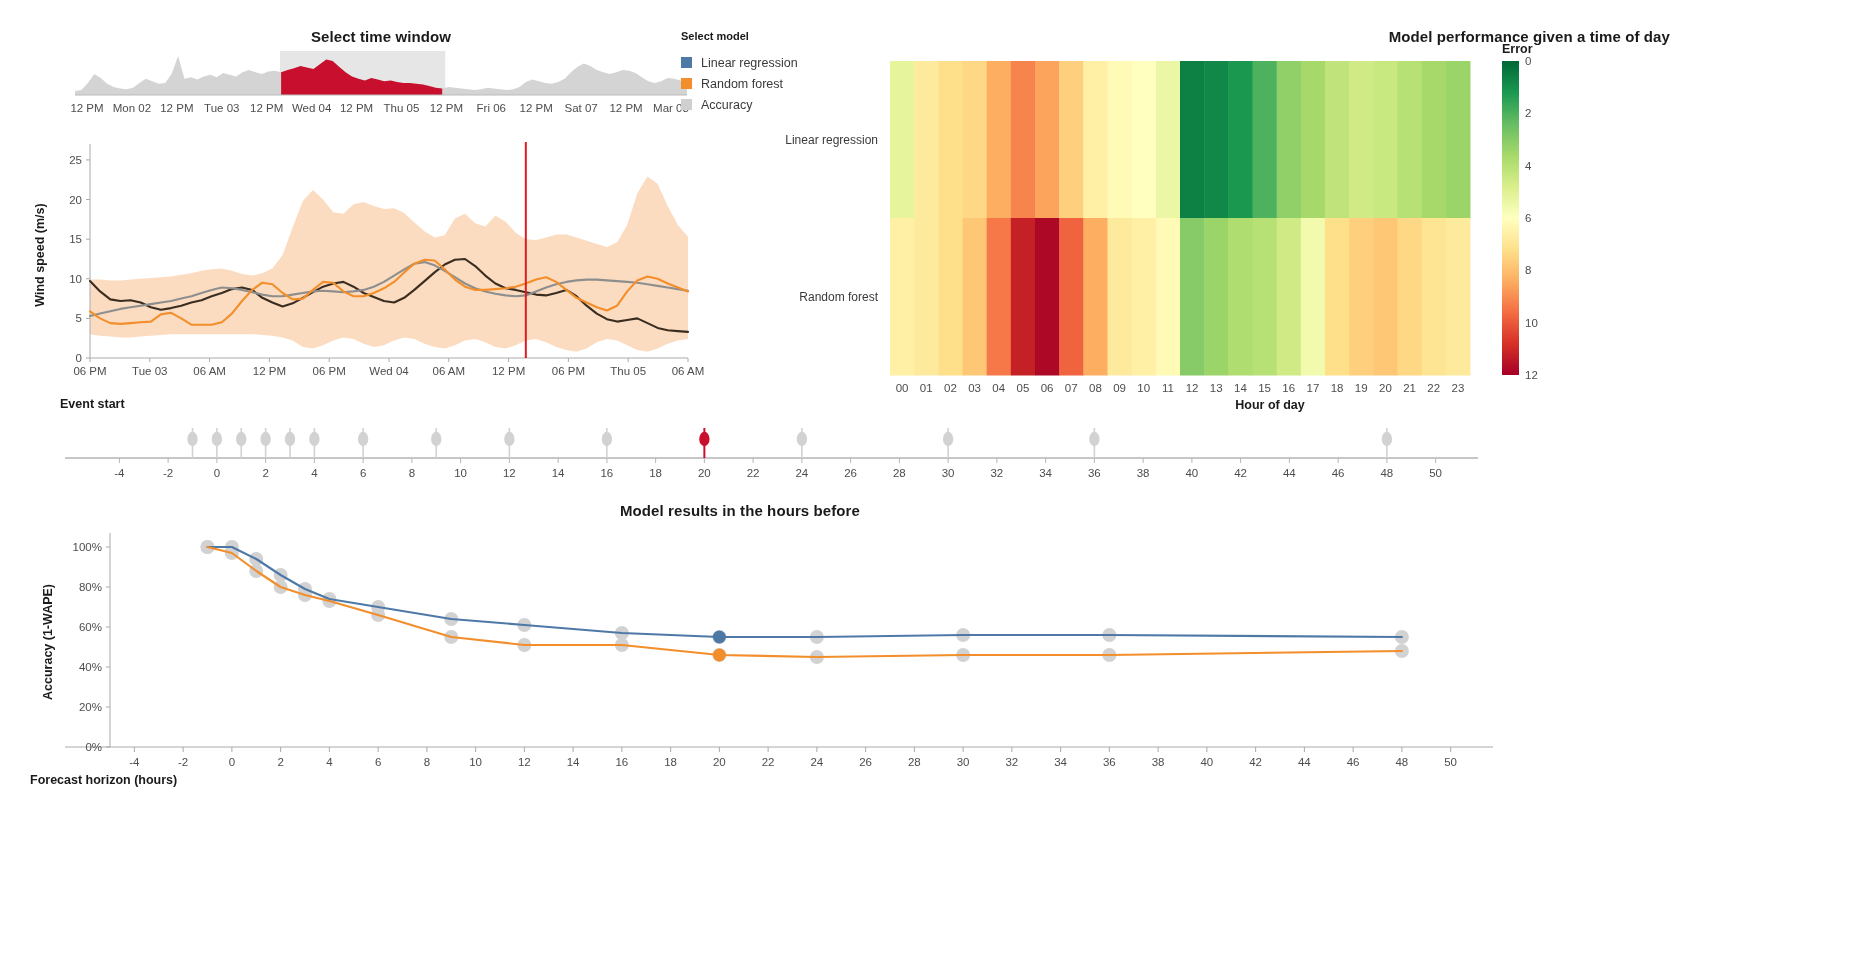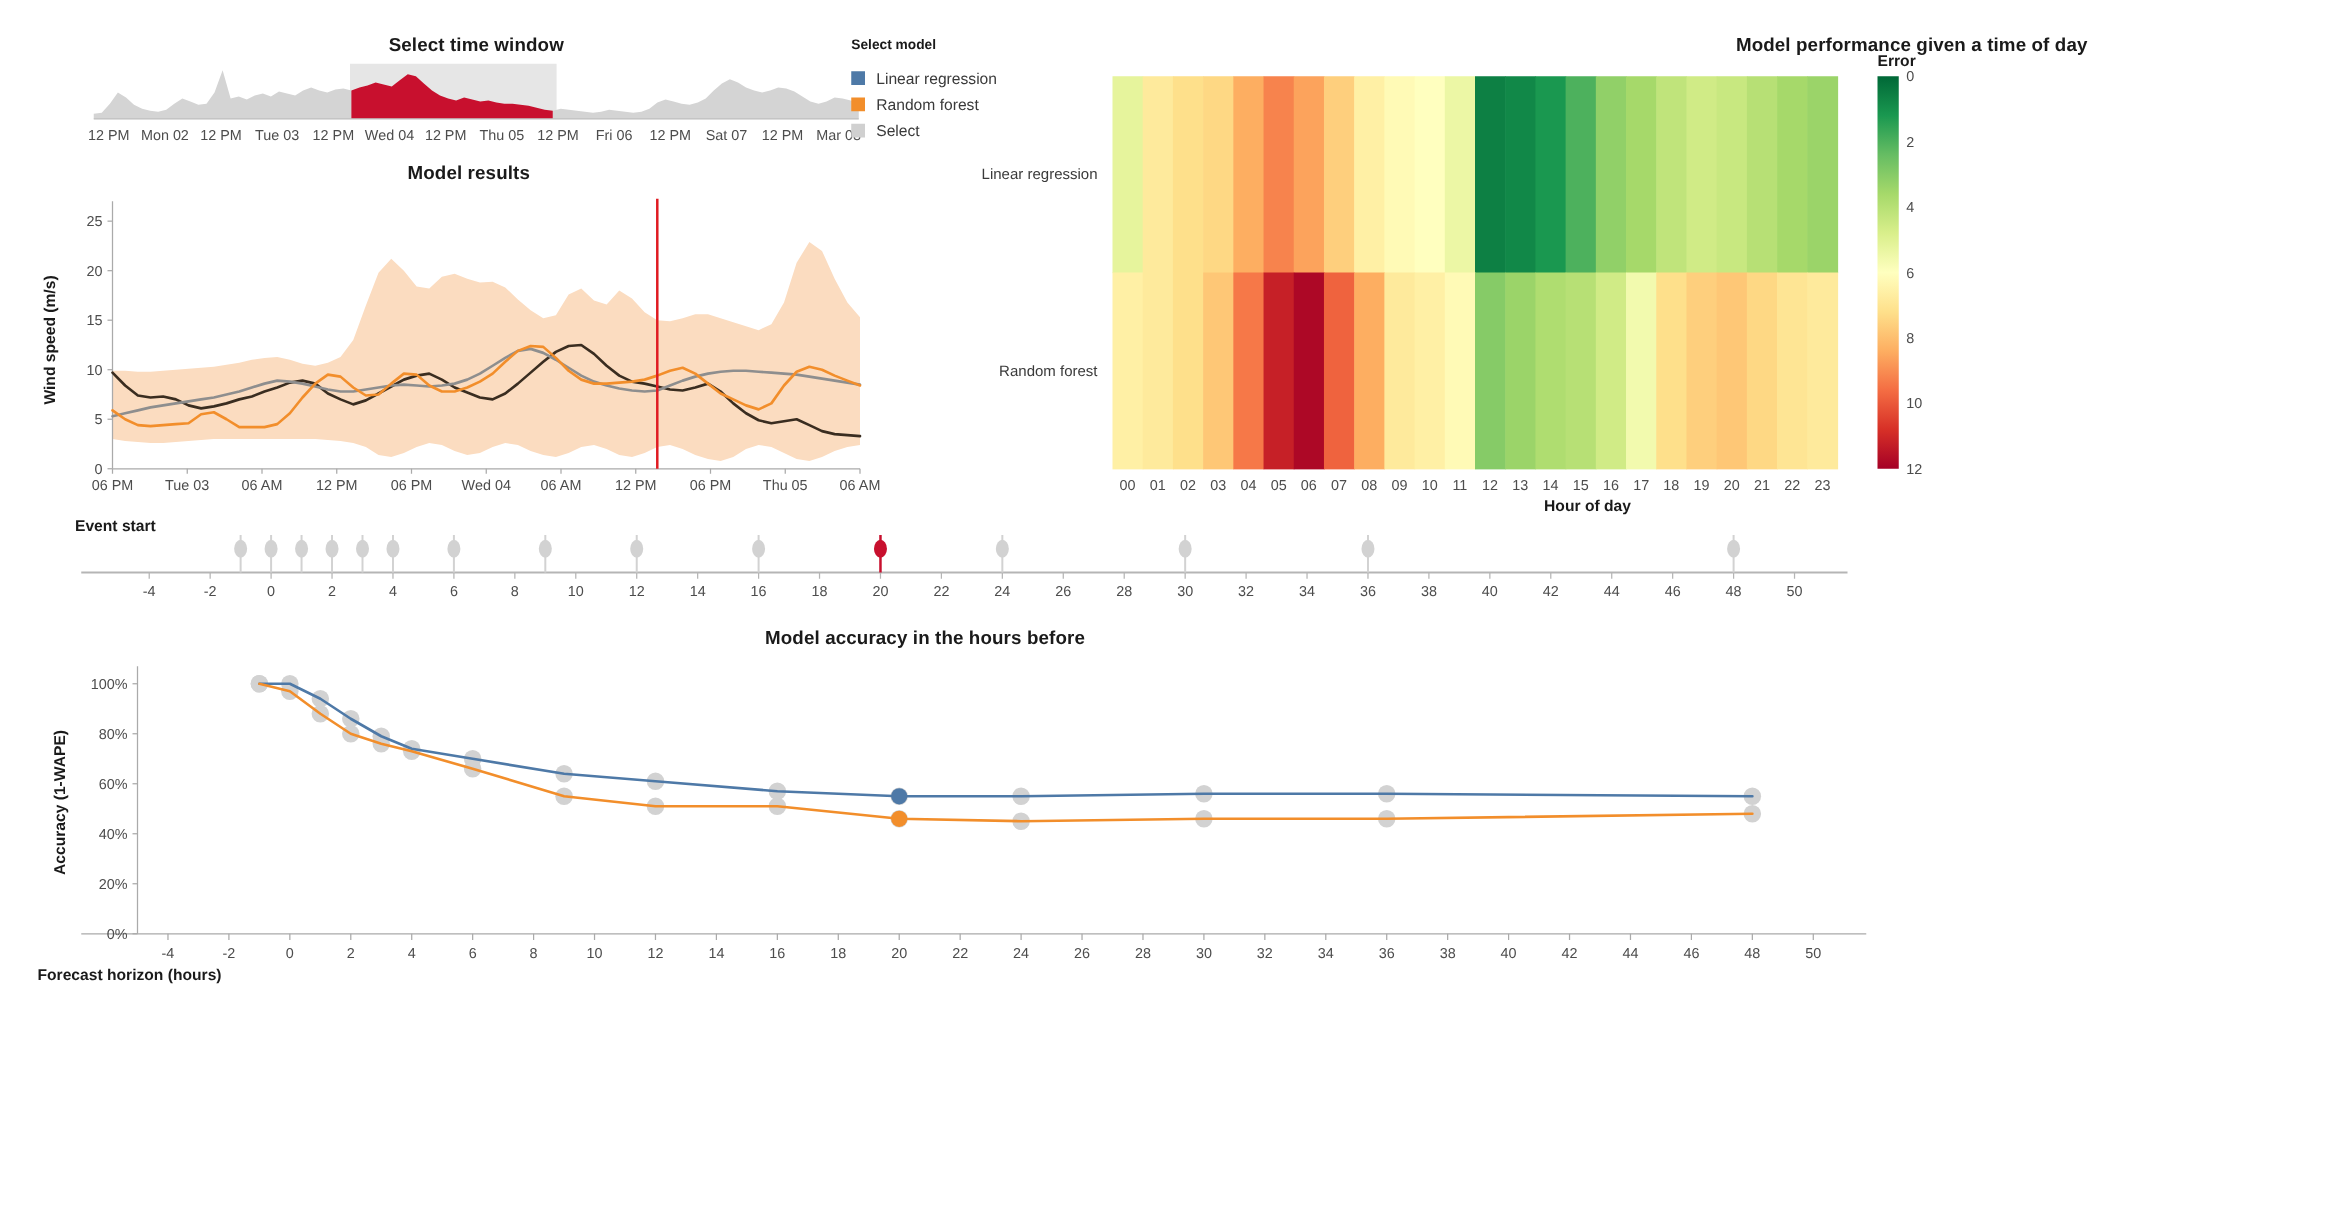--- a/index.html
+++ b/index.html
@@ -62,27 +62,26 @@
         <div class="legend-row">
           <span class="legend-swatch" style="background: rgb(78, 121, 167);"></span>
           <span class="legend-text">Linear regression</span>
         </div>
         <div class="legend-row">
           <span class="legend-swatch" style="background: rgb(242, 142, 43);"></span>
           <span class="legend-text">Random forest</span>
         </div>
         <div class="legend-row">
           <span class="legend-swatch" style="background: rgb(208, 208, 208);"></span>
-          <span class="legend-text">Select</span>
+          <span class="legend-text">Accuracy</span>
         </div>
       </div>
 </div>
 
 <div class="panel" style="left:30px; top:130px; width:660px;">
-  <div class="ttl" style="margin-left:30px;">Model results</div>
   <svg id="mr-svg" width="660" height="265">
         <path d="M60.0 149.6L70.1 149.6L80.3 150.4L90.4 150.4L100.5 149.6L110.7 148.8L120.8 148.0L130.9 147.2L141.1 146.4L151.2 144.8L161.4 143.2L171.5 140.8L181.6 139.3L191.8 138.5L201.9 140.8L212.0 144.0L222.2 145.6L232.3 143.2L242.4 138.5L252.6 125.0L262.7 97.3L272.8 71.1L283.0 60.0L293.1 69.5L303.3 82.2L313.4 83.8L323.5 74.3L333.7 71.9L343.8 75.9L353.9 79.0L364.1 78.3L374.2 83.0L384.3 92.5L394.5 101.2L404.6 107.6L414.7 105.2L424.9 88.6L435.0 83.8L445.2 93.3L455.3 96.5L465.4 85.4L475.6 91.7L485.7 102.8L495.8 109.2L506.0 109.9L516.1 107.6L526.2 104.4L536.4 104.4L546.5 107.6L556.6 110.7L566.8 113.9L576.9 117.1L587.1 112.3L597.2 94.9L607.3 63.2L617.5 46.6L627.6 53.7L637.7 75.9L647.9 94.9L658.0 106.8L658.0 209.0L647.9 210.6L637.7 213.7L627.6 218.5L617.5 221.7L607.3 220.1L597.2 215.3L587.1 210.6L576.9 209.0L566.8 212.2L556.6 218.5L546.5 221.7L536.4 220.1L526.2 216.9L516.1 212.2L506.0 209.0L495.8 210.6L485.7 215.3L475.6 218.5L465.4 216.9L455.3 212.2L445.2 209.0L435.0 210.6L424.9 215.3L414.7 218.5L404.6 216.9L394.5 213.7L384.3 209.0L374.2 207.4L364.1 210.6L353.9 215.3L343.8 216.9L333.7 213.7L323.5 209.0L313.4 207.4L303.3 210.6L293.1 215.3L283.0 218.5L272.8 216.9L262.7 210.6L252.6 207.4L242.4 205.8L232.3 205.0L222.2 204.2L212.0 204.2L201.9 204.2L191.8 204.2L181.6 204.2L171.5 204.2L161.4 204.2L151.2 204.2L141.1 204.2L130.9 205.0L120.8 205.8L110.7 206.6L100.5 207.4L90.4 207.4L80.3 206.6L70.1 205.8L60.0 204.2Z" fill="#fbdcc0"></path>
         <line x1="60" y1="14" x2="60" y2="228" stroke="#aaa" stroke-width="1"></line>
         <line x1="56" y1="228" x2="60" y2="228" stroke="#aaa" stroke-width="1"></line>
         <text x="52" y="232" text-anchor="end" font-size="11.5" font-family="&quot;Liberation Sans&quot;, sans-serif" fill="#4d4d4d" font-weight="normal">0</text>
         <line x1="56" y1="188.3846153846154" x2="60" y2="188.3846153846154" stroke="#aaa" stroke-width="1"></line>
         <text x="52" y="192.3846153846154" text-anchor="end" font-size="11.5" font-family="&quot;Liberation Sans&quot;, sans-serif" fill="#4d4d4d" font-weight="normal">5</text>
         <line x1="56" y1="148.76923076923077" x2="60" y2="148.76923076923077" stroke="#aaa" stroke-width="1"></line>
         <text x="52" y="152.76923076923077" text-anchor="end" font-size="11.5" font-family="&quot;Liberation Sans&quot;, sans-serif" fill="#4d4d4d" font-weight="normal">10</text>
         <line x1="56" y1="109.15384615384616" x2="60" y2="109.15384615384616" stroke="#aaa" stroke-width="1"></line>
@@ -312,21 +311,21 @@
         <line x1="888.125" y1="46" x2="888.125" y2="16" stroke="#d2d2d2" stroke-width="1.6"></line>
         <ellipse cx="888.125" cy="27" rx="5.2" ry="7.2" fill="#d2d2d2"></ellipse>
         <line x1="1034.375" y1="46" x2="1034.375" y2="16" stroke="#d2d2d2" stroke-width="1.6"></line>
         <ellipse cx="1034.375" cy="27" rx="5.2" ry="7.2" fill="#d2d2d2"></ellipse>
         <line x1="1326.875" y1="46" x2="1326.875" y2="16" stroke="#d2d2d2" stroke-width="1.6"></line>
         <ellipse cx="1326.875" cy="27" rx="5.2" ry="7.2" fill="#d2d2d2"></ellipse>
       </svg>
 </div>
 
 <div class="panel" style="left:30px; top:502px; width:1450px;">
-  <div class="ttl" style="width:1420px;">Model accuracy in the hours before</div>
+  <div class="ttl" style="width:1420px;">Model results in the hours before</div>
   <svg id="ac-svg" width="1450" height="250">
         <line x1="80" y1="14" x2="80" y2="228" stroke="#aaa" stroke-width="1"></line>
         <line x1="35" y1="228" x2="1463" y2="228" stroke="#aaa" stroke-width="1"></line>
         <line x1="76" y1="228" x2="80" y2="228" stroke="#aaa" stroke-width="1"></line>
         <text x="72" y="232" text-anchor="end" font-size="11.5" font-family="&quot;Liberation Sans&quot;, sans-serif" fill="#4d4d4d" font-weight="normal">0%</text>
         <line x1="76" y1="188" x2="80" y2="188" stroke="#aaa" stroke-width="1"></line>
         <text x="72" y="192" text-anchor="end" font-size="11.5" font-family="&quot;Liberation Sans&quot;, sans-serif" fill="#4d4d4d" font-weight="normal">20%</text>
         <line x1="76" y1="148" x2="80" y2="148" stroke="#aaa" stroke-width="1"></line>
         <text x="72" y="152" text-anchor="end" font-size="11.5" font-family="&quot;Liberation Sans&quot;, sans-serif" fill="#4d4d4d" font-weight="normal">40%</text>
         <line x1="76" y1="108" x2="80" y2="108" stroke="#aaa" stroke-width="1"></line>

